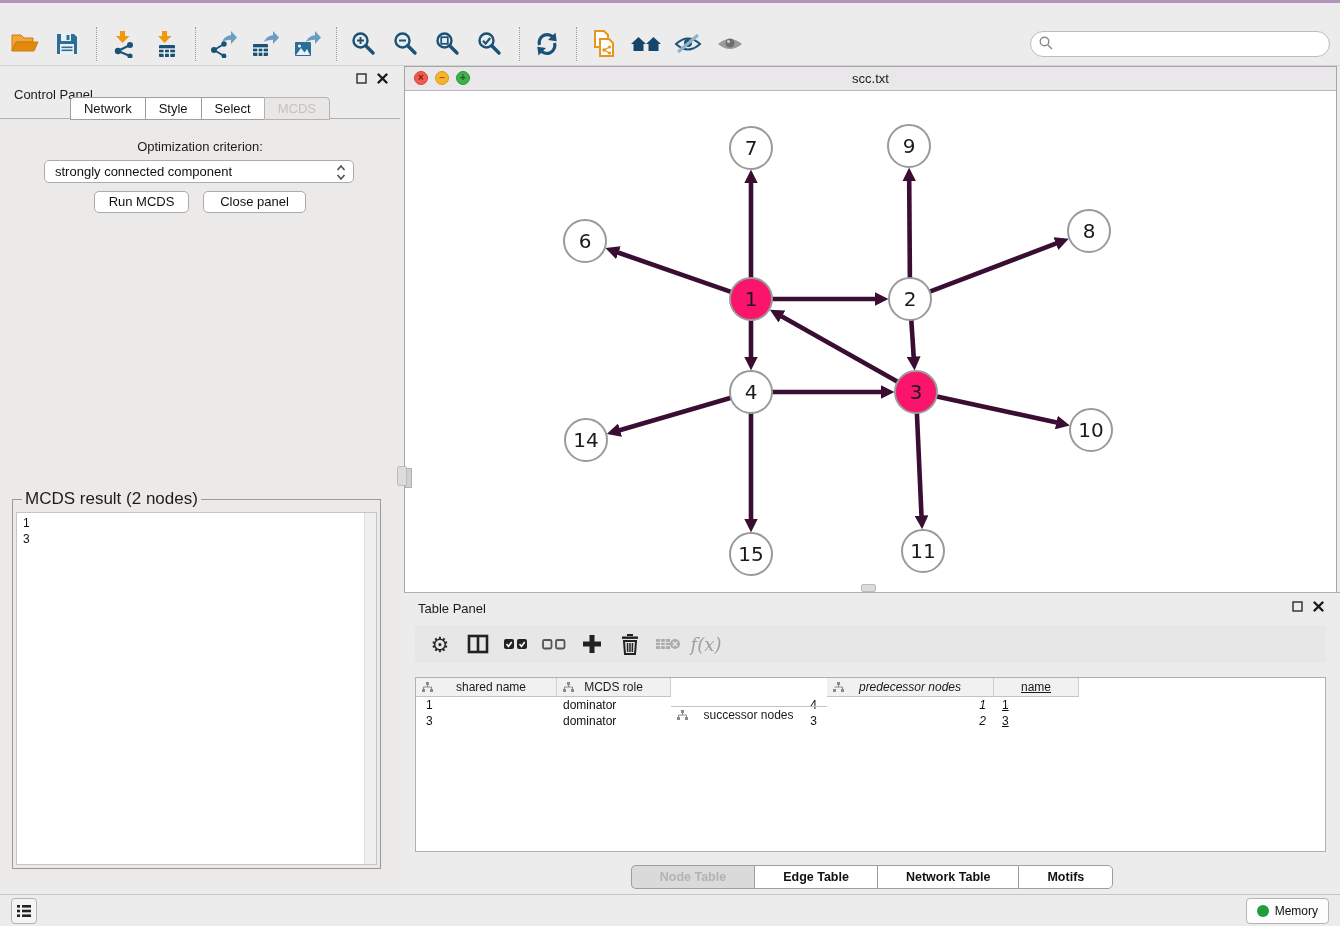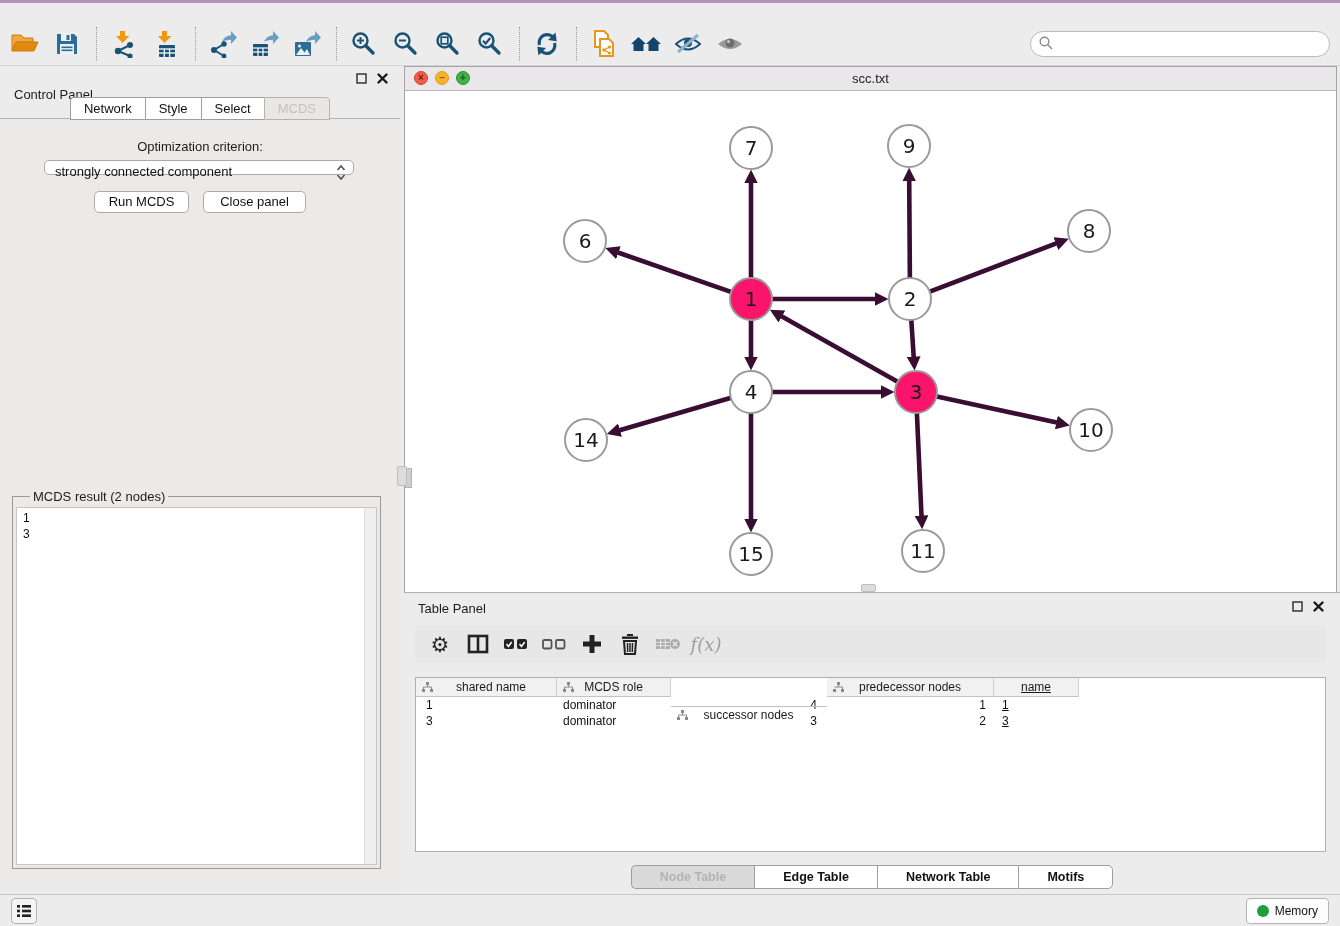--- a/index.html
+++ b/index.html
@@ -26,27 +26,27 @@
   .cp-header{position:relative;height:30px;}
   .cp-header .cp-title{position:absolute;left:14px;top:21px;font-size:13px;color:#1c1c1c;}
   .win-btns{position:absolute;right:12px;top:7px;display:flex;gap:10px;align-items:center;}
   .cp-tabs{position:absolute;left:0;top:31px;width:100%;display:flex;justify-content:center;z-index:2;}
   .cp-tab{height:21px;line-height:21px;padding:0 13px;background:#fff;border:1px solid #9e9e9e;border-right:none;font-size:13px;color:#111;}
   .cp-tab:first-child{border-top-left-radius:4px;}
   .cp-tab.last{border-right:1px solid #9e9e9e;border-top-right-radius:4px;}
   .cp-tab.disabled{background:#e9e7e6;color:#c4c2c1;border-color:#b5b3b2;}
   .cp-content{position:absolute;left:0;top:52px;width:100%;height:770px;background:#eceae8;border-top:1px solid #b0b0b0;}
   .opt-label{position:absolute;left:0;right:0;top:20px;text-align:center;font-size:13px;color:#1c1c1c;}
-  .dropdown{position:absolute;left:44px;top:41px;width:310px;height:15px;background:#fff;border:1px solid #ababab;border-radius:5px;box-sizing:border-box;font-size:13px;color:#111;line-height:21px;padding-left:10px;}
+  .dropdown{position:absolute;left:44px;top:41px;width:310px;height:23px;background:#fff;border:1px solid #ababab;border-radius:5px;box-sizing:border-box;font-size:13px;color:#111;line-height:21px;padding-left:10px;}
   .dropdown svg{position:absolute;right:6px;top:3px;}
   .btn{position:absolute;height:22px;background:#fff;border:1px solid #ababab;border-radius:5px;font-size:13px;color:#111;text-align:center;line-height:20px;box-sizing:border-box;}
   .run-btn{left:94px;top:72px;width:95px;}
   .closep-btn{left:203px;top:72px;width:103px;}
   .result-box{position:absolute;left:12px;top:370px;width:369px;height:380px;border:1px solid #9a9a9a;margin:0;padding:3px;box-sizing:border-box;background:#eceae8;}
-  .result-box legend{font-size:13px;color:#1c1c1c;padding:0 3px;margin-left:14px;}
+  .result-box legend{font-size:17px;color:#1c1c1c;padding:0 3px;margin-left:6px;}
   .result-area{position:relative;width:100%;height:100%;background:#fff;border:1px solid #c6c6c6;box-sizing:border-box;overflow:hidden;}
   .result-line{font-size:12px;line-height:16px;padding:0 6px;color:#111;}
   .result-line:first-child{padding-top:2px;}
   .vtrack{position:absolute;right:0;top:0;bottom:0;width:11px;background:#efefef;border-left:1px solid #dedede;}
 
   
   .v-grip{position:absolute;left:397px;top:466px;width:10px;height:20px;background:#dcdcdc;border:1px solid #bdbdbd;border-radius:2px;box-sizing:border-box;z-index:5;}
   .h-grip{position:absolute;left:861px;top:584px;width:15px;height:8px;background:#dcdcdc;border:1px solid #bdbdbd;border-radius:2px;box-sizing:border-box;z-index:5;}
 
   
@@ -71,21 +71,21 @@
   .fx{font-family:"DejaVu Serif", serif;font-style:italic;font-size:18px;color:#9e9e9e;}
   .tp-table{position:absolute;left:11px;top:84px;width:911px;height:175px;background:#fff;border:1px solid #b0b0b0;box-sizing:border-box;overflow:hidden;}
   .thead{display:flex;height:19px;}
   .th{position:relative;background:#f1f1f1;border-right:1px solid #cfcfcf;border-bottom:1px solid #c3c3c3;box-sizing:border-box;font-size:12px;color:#1a1a1a;text-align:center;line-height:18px;}
   .th .hicon{position:absolute;left:6px;top:4px;}
   .trow{display:flex;height:16px;}
   .td{box-sizing:border-box;font-size:12px;color:#111;line-height:16px;overflow:hidden;white-space:nowrap;}
   .c0{width:141px;padding-left:10px;}
   .c1{width:114px;padding-left:6px;}
   .c2{width:156px;text-align:right;padding-right:10px;}
-  .c3{width:167px;text-align:right;padding-right:8px;}
+  .c3{width:167px;text-align:right;padding-right:8px;font-style:italic;}
   .c4{width:85px;padding-left:8px;text-decoration:underline;}
   .tp-tabs{position:absolute;left:0;right:0;top:272px;display:flex;justify-content:center;}
   .tp-tab{height:22px;line-height:22px;padding:0 28px;background:#fff;border:1px solid #9e9e9e;border-right:none;font-size:12.5px;font-weight:bold;color:#111;}
   .tp-tab:first-child{border-top-left-radius:5px;border-bottom-left-radius:5px;}
   .tp-tab.last{border-right:1px solid #9e9e9e;border-top-right-radius:5px;border-bottom-right-radius:5px;}
   .tp-tab.selected{background:#dadada;color:#b4b2b2;}
 
   
   .statusbar{position:absolute;left:0;top:894px;width:100%;height:32px;background:#ececec;border-top:1px solid #c6c6c6;box-sizing:border-box;}
   .sb-left-btn{position:absolute;left:11px;top:3px;width:26px;height:26px;background:#f4f4f4;border:1px solid #b4b4b4;border-radius:4px;box-sizing:border-box;display:flex;align-items:center;justify-content:center;}

